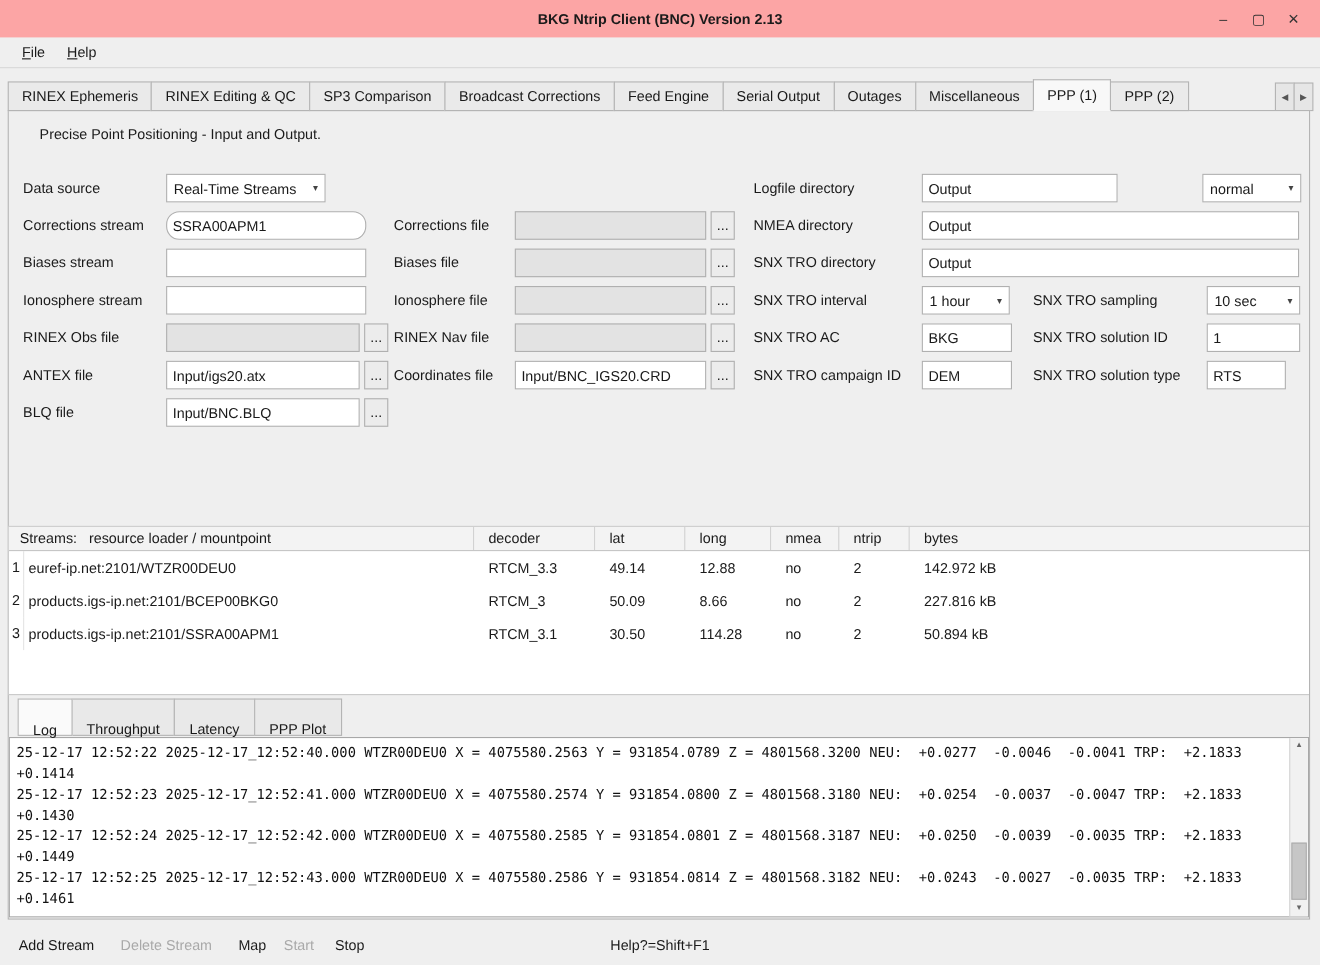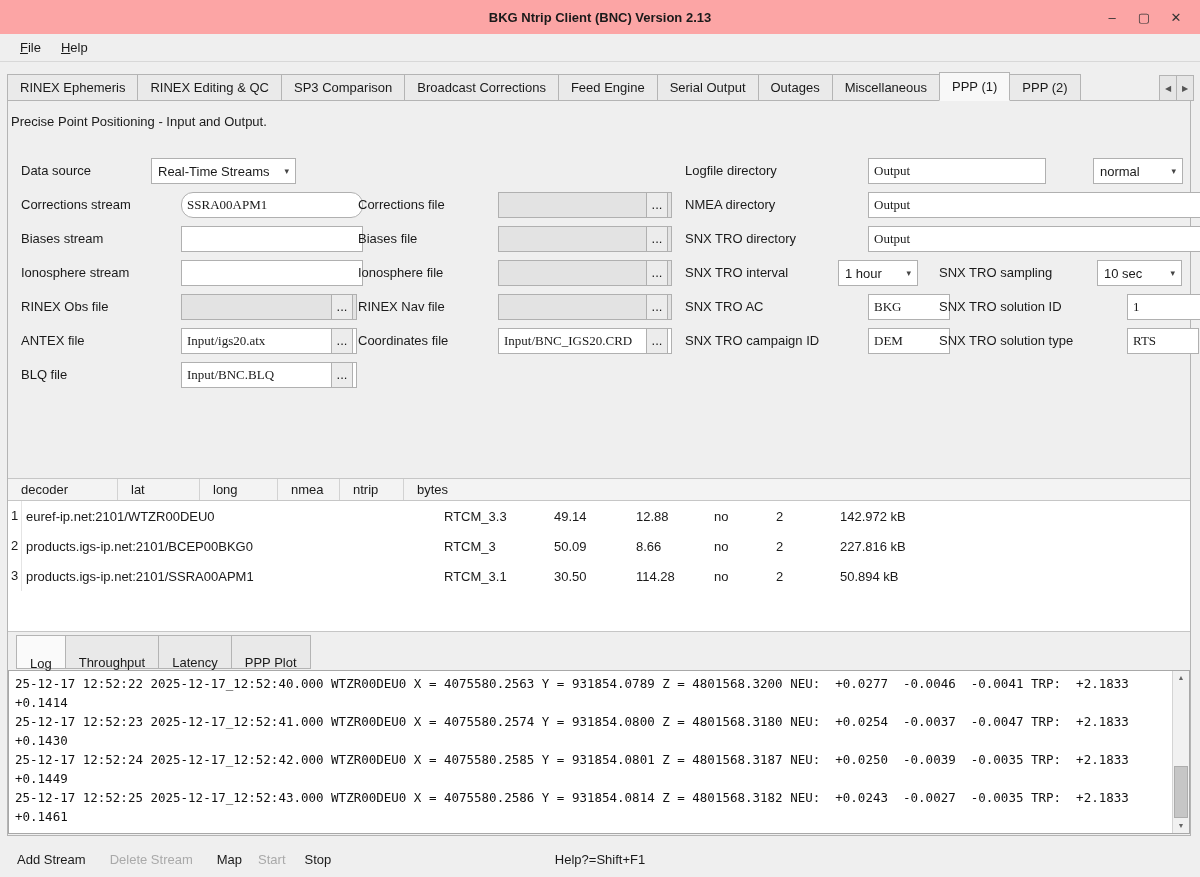--- a/index.html
+++ b/index.html
@@ -21,24 +21,24 @@
 
   
   .tabbar { position:absolute; left:7px; top:72px; width:1186px; height:29px; display:flex; align-items:flex-end; }
   .tab { height:27px; line-height:25px; padding:0 12px; background:#eaeaea; border:1px solid #b4b4b4; margin-right:-1px; white-space:nowrap; z-index:1; }
   .tab.active { height:29px; line-height:27px; background:#f8f8f8; border-bottom:1px solid #f8f8f8; z-index:3; }
   .tscroll { width:18px; height:26px; border:1px solid #b4b4b4; background:#e6e6e6; display:flex; align-items:center; justify-content:center; font-size:8px; color:#555; margin-right:-1px; }
   .tscroll.first { margin-left:auto; }
 
   
   .frame { position:absolute; left:7px; top:100px; width:1184px; height:736px; border:1px solid #b4b4b4; background:#efefef; }
-  .intro { position:absolute; left:3px; top:13px; }
+  .intro { position:absolute; left:28px; top:13px; }
 
   .flabel { position:absolute; height:26px; line-height:26px; white-space:nowrap; }
-  .txt { position:absolute; height:26px; border:1px solid #b0b0b0; background:#fff; padding:0 5px; font-family:Liberation Serif, serif; font-size:13px; color:#1a1a1a;margin-left:30px; }
+  .txt { position:absolute; height:26px; border:1px solid #b0b0b0; background:#fff; padding:0 5px; font-family:Liberation Sans, sans-serif; font-size:13px; color:#1a1a1a; }
   .txt:disabled { background:#e3e3e3; color:#777; }
   .combo { position:absolute; height:26px; border:1px solid #b0b0b0; background:#fff; display:flex; align-items:center; justify-content:space-between; padding:0 6px; }
   .arr { font-size:9px; color:#444; margin-left:5px; }
   .browse { position:absolute; width:22px; height:26px; border:1px solid #b0b0b0; background:#ececec; text-align:center; line-height:23px; }
 
   
   .streams { position:absolute; left:0; top:377px; width:1182px; height:154px; background:#fff; border-top:1px solid #c6c6c6; border-bottom:1px solid #c6c6c6; }
   .thead { display:flex; height:22px; background:#f3f3f3; border-bottom:1px solid #c6c6c6; }
   .th { border-right:1px solid #d2d2d2; line-height:21px; padding-left:13px; white-space:pre; overflow:hidden; }
   .th.main { width:423px; padding-left:10px; }
@@ -176,20 +176,21 @@
     <input class="txt" style="left: 830px; top: 227px; width: 82px;" value="DEM">
     <span class="flabel" style="left:931px;top:227px">SNX TRO solution type</span>
     <input class="txt" style="left: 1089px; top: 227px; width: 72px;" value="RTS">
 
     <span class="flabel" style="left:13px;top:261px">BLQ file</span>
     <input class="txt" style="left: 143px; top: 261px; width: 176px;" value="Input/BNC.BLQ">
     <div class="browse" style="left:323px;top:261px">...</div>
 
     <div class="streams">
       <div class="thead">
+        <div class="th main">Streams:   resource loader / mountpoint</div>
         <div class="th w-dec">decoder</div>
         <div class="th w-lat">lat</div>
         <div class="th w-long">long</div>
         <div class="th w-nmea">nmea</div>
         <div class="th w-ntrip">ntrip</div>
         <div class="th w-bytes">bytes</div>
       </div>
       <div class="tr">
         <div class="td num">1</div>
         <div class="td mount">euref-ip.net:2101/WTZR00DEU0</div>

